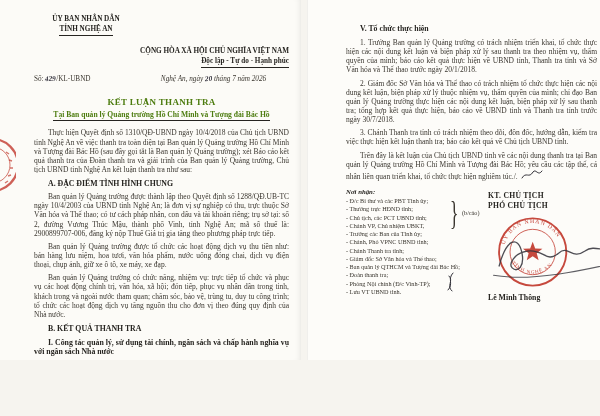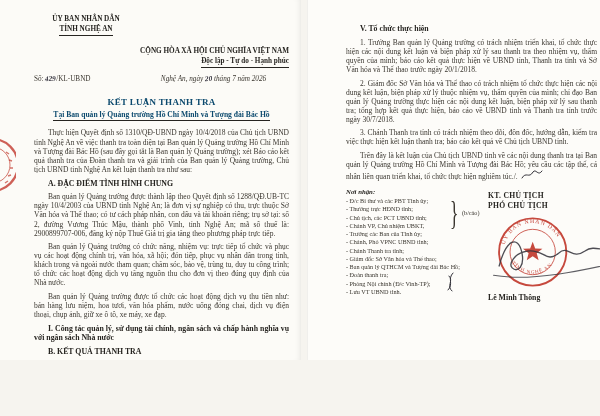--- a/index.html
+++ b/index.html
@@ -12,21 +12,21 @@
   .inner-r{position:relative;padding:24px 10px 0 38px;}
   .b{font-weight:bold;}
   .u{border-bottom:.8px solid #262420;display:inline-block;padding-bottom:1px;}
   .hdr{display:flex;font-size:7.2px;line-height:1.35;color:#262420;}
   .hdr-left{width:104px;text-align:center;}
   .hdr-right{flex:1;text-align:right;margin-top:32px;}
   .numrow{display:flex;margin-top:7px;font-size:7.2px;}
   .numrow .num{width:104px;}
   .numrow .date{flex:1;text-align:center;font-style:italic;}
   .hand{font-style:italic;font-weight:bold;display:inline-block;transform:rotate(-3deg);color:#2e2c38;}
-  .titleblock{text-align:center;margin-top:14px;color:#0c4a6e;}
+  .titleblock{text-align:center;margin-top:14px;color:#4d7c0f;}
   .title1{font-size:9px;font-weight:bold;letter-spacing:.3px;}
   .title2{font-size:7.6px;font-weight:bold;margin-top:3px;}
   .para{margin:4px 0 0 0;font-size:7.5px;line-height:1.22;text-align:justify;text-indent:14px;}
   .intro{margin-top:7px;}
   .sec{margin-top:5px;font-size:7.8px;font-weight:bold;color:#262420;text-indent:14px;}
   .secj{text-align:justify;}
   .tcaption{margin-top:4px;font-size:7.4px;text-indent:14px;}
   table.budget{width:100%;border-collapse:collapse;margin-top:4px;}
   table.budget th,table.budget td{border:1px solid #57534a;padding:2px 3px;}
   table.budget th{font-size:6.9px;font-weight:bold;text-align:center;color:#262420;}
@@ -94,25 +94,25 @@
       <div class="titleblock">
         <div class="title1">KẾT LUẬN THANH TRA</div>
         <div class="title2"><span class="u">Tại Ban quản lý Quảng trường Hồ Chí Minh và Tượng đài Bác Hồ</span></div>
       </div>
 
       <p class="para intro">Thực hiện Quyết định số 1310/QĐ-UBND ngày 10/4/2018 của Chủ tịch UBND tỉnh Nghệ An về việc thanh tra toàn diện tại Ban quản lý Quảng trường Hồ Chí Minh và Tượng đài Bác Hồ (sau đây gọi tắt là Ban quản lý Quảng trường); xét Báo cáo kết quả thanh tra của Đoàn thanh tra và giải trình của Ban quản lý Quảng trường, Chủ tịch UBND tỉnh Nghệ An kết luận thanh tra như sau:</p>
 
       <div class="sec">A. ĐẶC ĐIỂM TÌNH HÌNH CHUNG</div>
 
       <p class="para">Ban quản lý Quảng trường được thành lập theo Quyết định số 1288/QĐ.UB-TC ngày 10/4/2003 của UBND tỉnh Nghệ An; là đơn vị sự nghiệp có thu, trực thuộc Sở Văn hóa và Thể thao; có tư cách pháp nhân, con dấu và tài khoản riêng; trụ sở tại: số 2, đường Vương Thúc Mậu, thành phố Vinh, tỉnh Nghệ An; mã số thuế là: 2900899707-006, đăng ký nộp Thuế Giá trị gia tăng theo phương pháp trực tiếp.</p>
+      <p class="para">Ban quản lý Quảng trường được tổ chức các hoạt động dịch vụ thu tiền như: bán hàng lưu niệm, hoa tươi, văn hóa phẩm, nước uống đóng chai, dịch vụ điện thoại, chụp ảnh, giữ xe ô tô, xe máy, xe đạp.</p>
       <p class="para">Ban quản lý Quảng trường có chức năng, nhiệm vụ: trực tiếp tổ chức và phục vụ các hoạt động chính trị, văn hóa, xã hội; đón tiếp, phục vụ nhân dân trong tỉnh, khách trong và ngoài nước tham quan; chăm sóc, bảo vệ, trùng tu, duy tu công trình; tổ chức các hoạt động dịch vụ tăng nguồn thu cho đơn vị theo đúng quy định của Nhà nước.</p>
-      <p class="para">Ban quản lý Quảng trường được tổ chức các hoạt động dịch vụ thu tiền như: bán hàng lưu niệm, hoa tươi, văn hóa phẩm, nước uống đóng chai, dịch vụ điện thoại, chụp ảnh, giữ xe ô tô, xe máy, xe đạp.</p>
-
+
+      <div class="sec">B. KẾT QUẢ THANH TRA</div>
       <div class="sec secj">I. Công tác quản lý, sử dụng tài chính, ngân sách và chấp hành nghĩa vụ với ngân sách Nhà nước</div>
-      <div class="sec">B. KẾT QUẢ THANH TRA</div>
 
       <div class="tcaption">
         <span class="b">1. Số liệu quyết toán ngân sách và đầu tư xây dựng cơ bản</span>
         <i>(Đ.v.t: đồng)</i>
       </div>
 
       <table class="budget">
         <thead>
           <tr>
             <th>TT</th>

